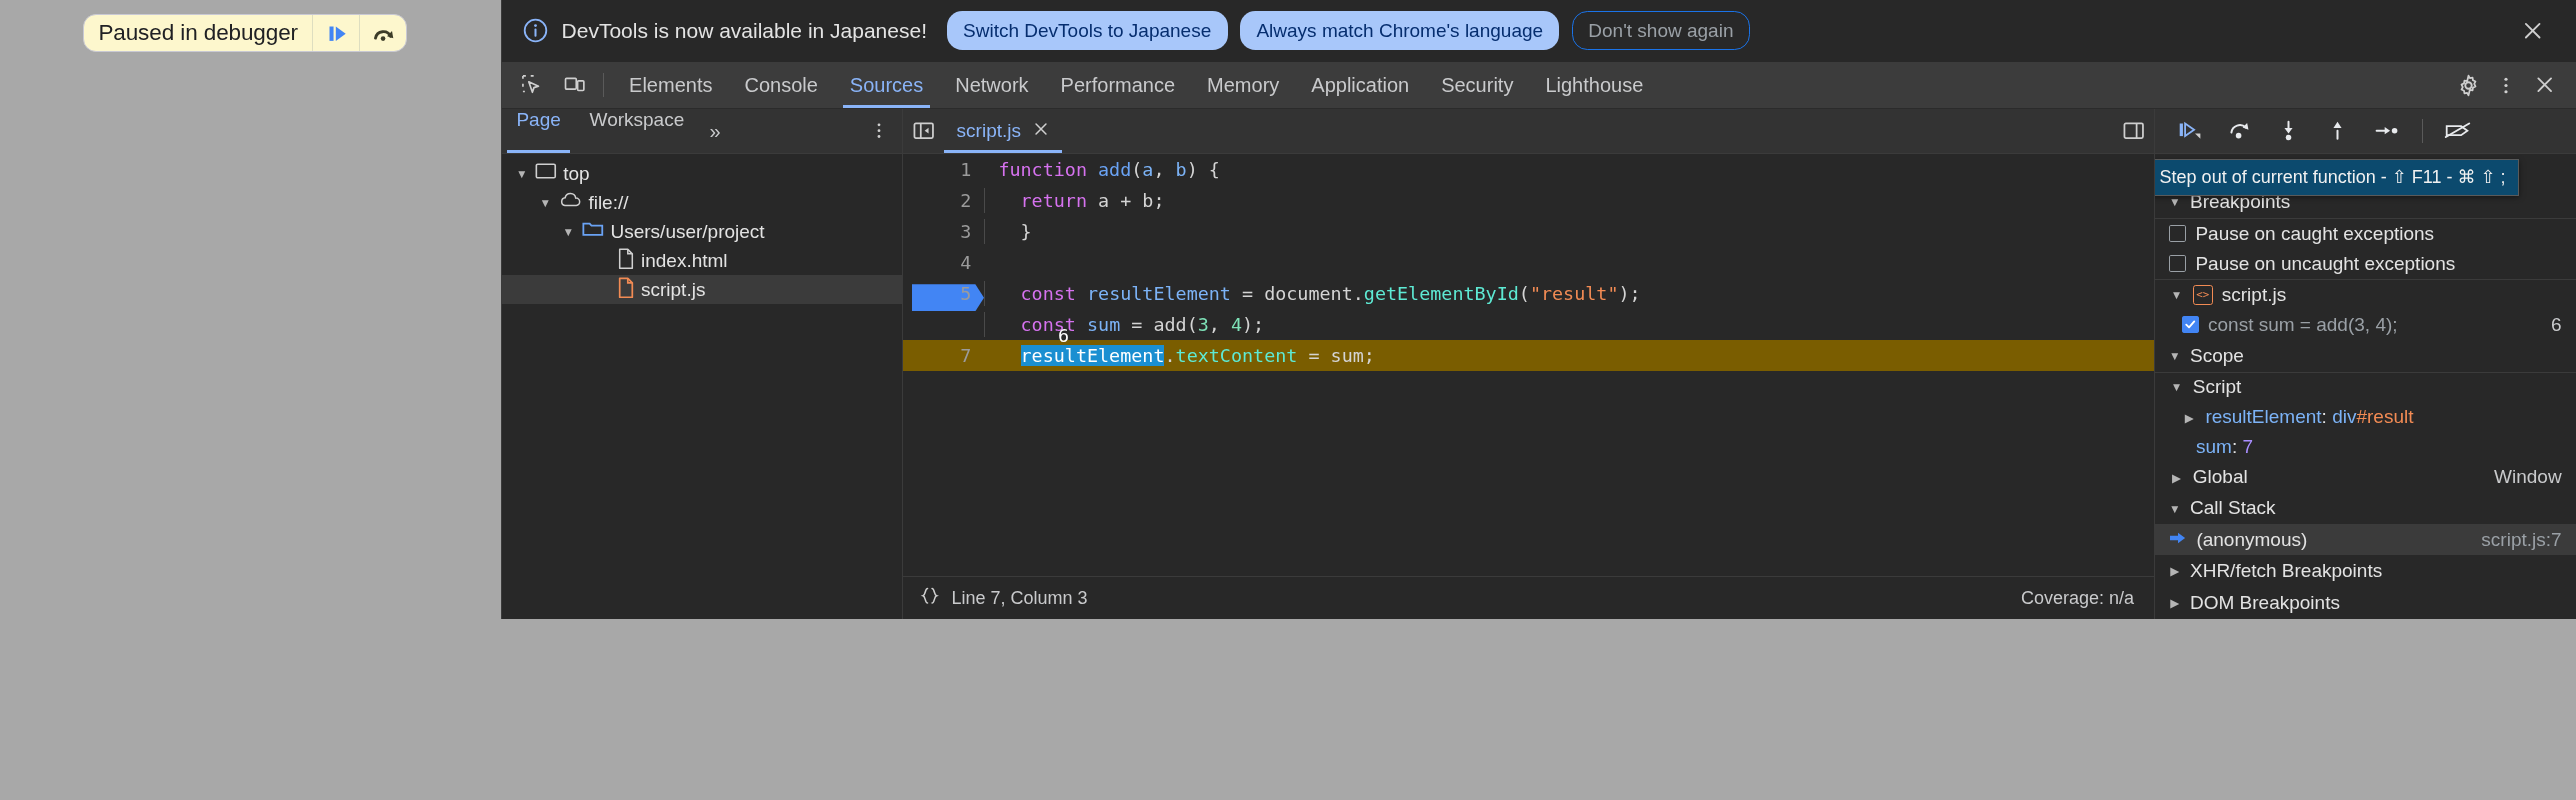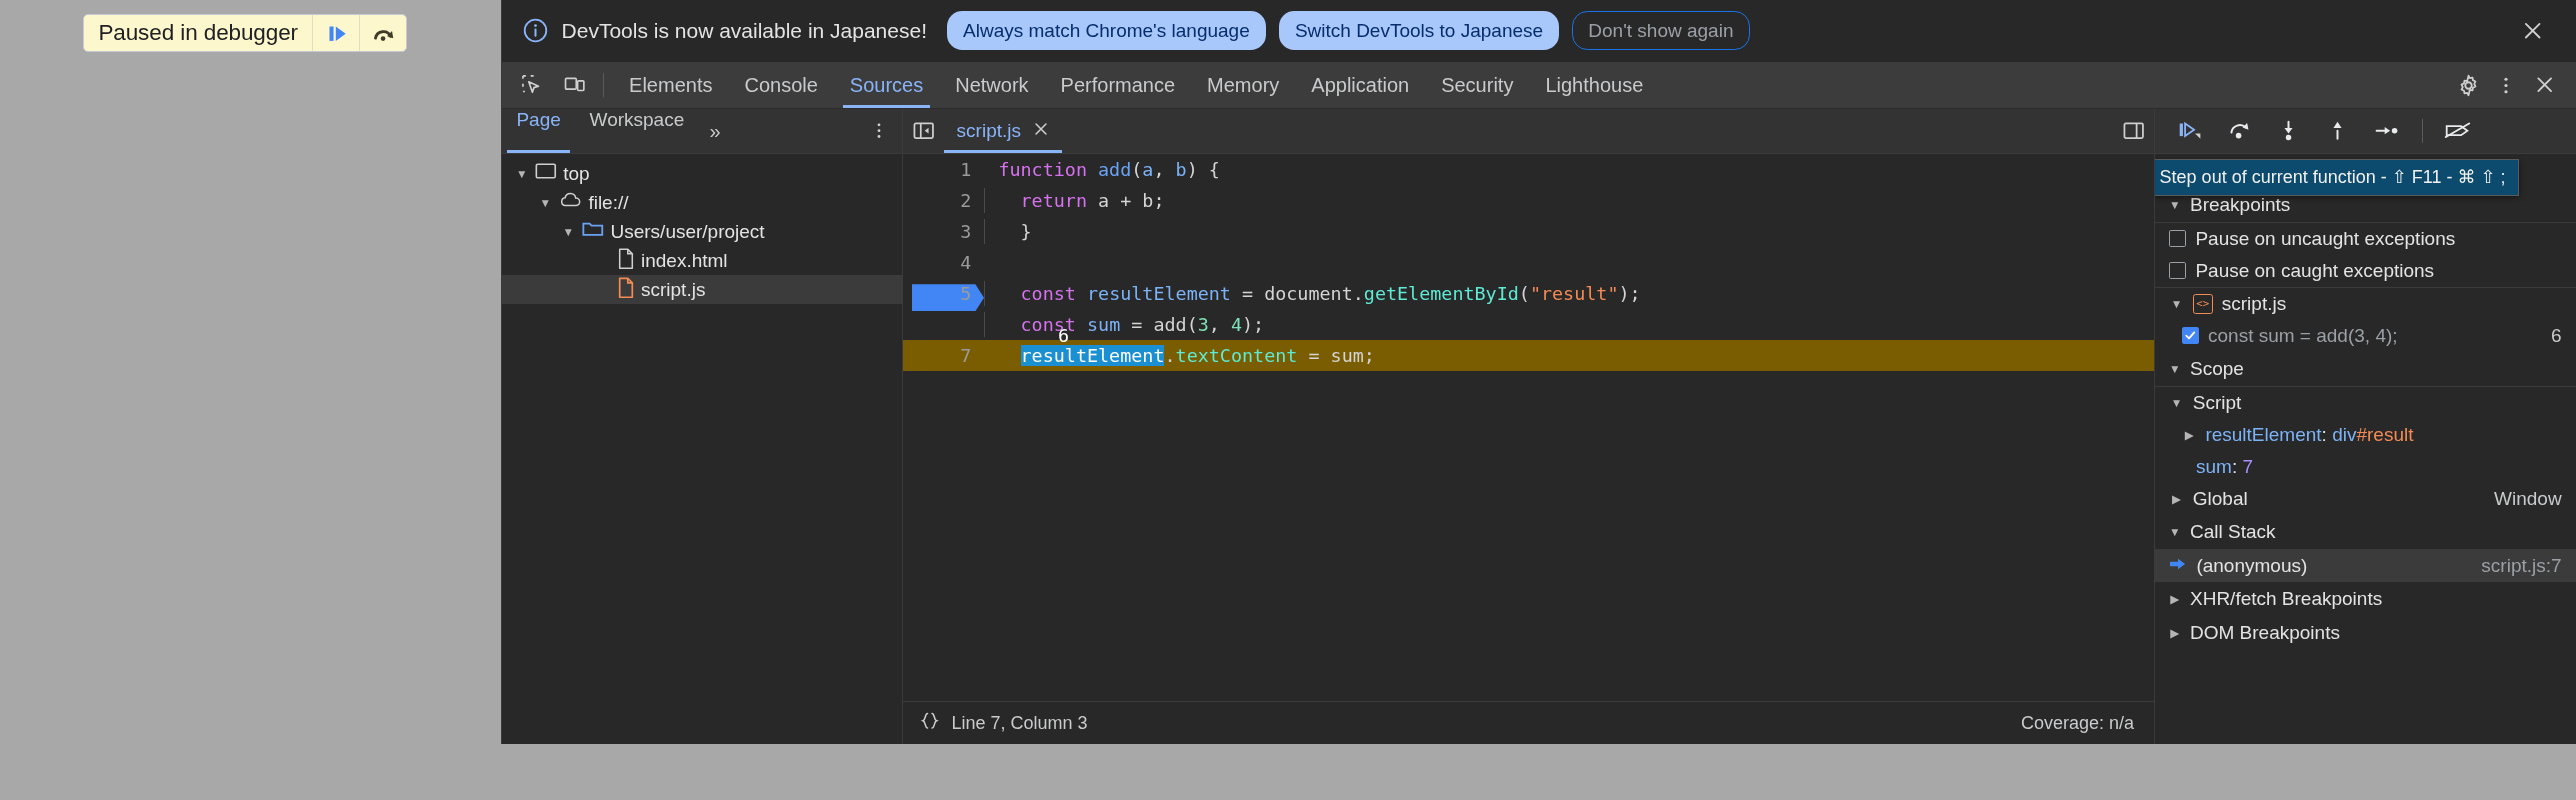--- a/index.html
+++ b/index.html
@@ -11,39 +11,39 @@
   }
   #root { position: relative; width: 2576px; height: 801px; background: #a8a8a8; }
 
   
   .paused-bar {
     position: absolute; left: 83px; top: 14.4px;
     height: 38px;
     display: flex; align-items: stretch;
     background: #fdf7cd;
     border: 1.8px solid #c9c9d4;
-    border-radius: 5px;
+    border-radius: 13px;
   }
   .paused-label {
     display: flex; align-items: center;
     padding: 0 14.4px;
     font-size: 22.5px; color: #202124;
     white-space: nowrap;
     letter-spacing: -0.1px;
   }
   .paused-btn {
     width: 47px;
     display: flex; align-items: center; justify-content: center;
     border-left: 1.8px solid #dedec0;
   }
 
   
   .devtools {
     position: absolute; left: 501px; top: 0;
-    width: 2075px; height: 744px;
+    width: 2075px; height: 619px;
     background: #282828;
     color: #e8eaed;
     display: flex; flex-direction: column;
     border-left: 0.9px solid #3b3b3b;
   }
 
   
   .banner {
     height: 62px; flex: 0 0 62px;
     background: #282828;
@@ -316,22 +316,22 @@
 
     <div class="banner">
       <span class="banner-info-icon">
         <svg width="27" height="27" viewBox="0 0 24 24">
           <circle cx="12" cy="12" r="9.6" fill="none" stroke="#8ab4f8" stroke-width="1.6"></circle>
           <circle cx="12" cy="7.6" r="1.25" fill="#8ab4f8"></circle>
           <rect x="11.1" y="10.3" width="1.8" height="7.2" rx="0.8" fill="#8ab4f8"></rect>
         </svg>
       </span>
       <span class="banner-text">DevTools is now available in Japanese!</span>
+      <button class="banner-btn filled">Switch DevTools to Japanese</button>
       <button class="banner-btn filled">Always match Chrome's language</button>
-      <button class="banner-btn filled">Switch DevTools to Japanese</button>
       <button class="banner-btn outline">Don't show again</button>
       <span class="banner-close">
         <svg width="23.4" height="23.4" viewBox="0 0 24 24">
           <path d="M5 5 L19 19 M19 5 L5 19" stroke="#cfcfcf" stroke-width="1.9" stroke-linecap="round"></path>
         </svg>
       </span>
     </div>
 
     <div class="tabstrip">
       <div class="tool-icons">
@@ -609,25 +609,25 @@
         </div>
 
         <div class="sb-section-head">
           <span class="tri">▼</span>
           <span>Breakpoints</span>
         </div>
         <div class="sb-divider"></div>
 
         <div class="sb-row">
           <span class="cbox"></span>
-          <span>Pause on uncaught exceptions</span>
+          <span>Pause on caught exceptions</span>
         </div>
         <div class="sb-row">
           <span class="cbox"></span>
-          <span>Pause on caught exceptions</span>
+          <span>Pause on uncaught exceptions</span>
         </div>
         <div class="sb-divider"></div>
 
         <div class="sb-row">
           <span class="tri">▼</span>
           <span class="file-badge">&lt;&gt;</span>
           <span>script.js</span>
         </div>
         <div class="sb-row indent1">
           <span class="cbox checked">

